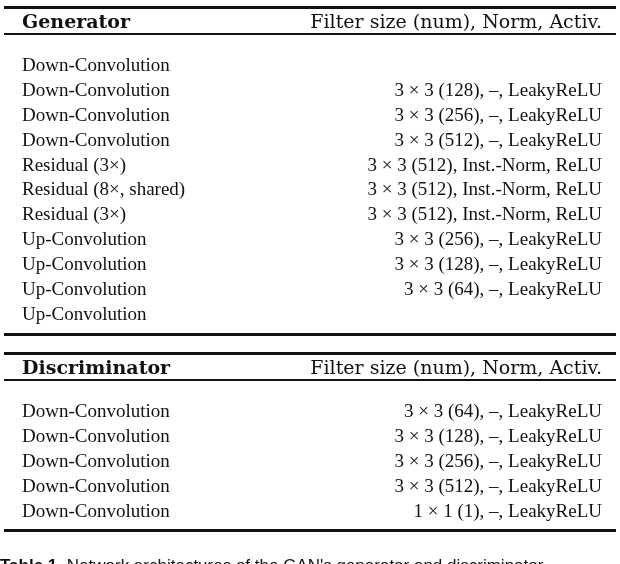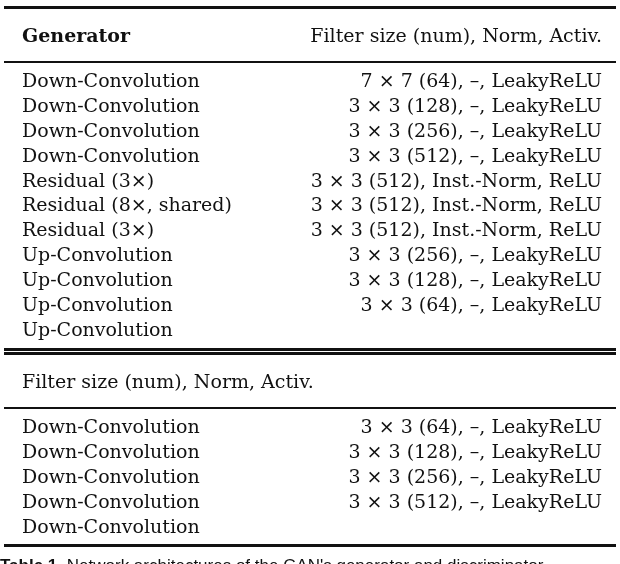--- a/index.html
+++ b/index.html
@@ -2,23 +2,23 @@
 <html><head>
   <meta charset="utf-8">
   <style>
     html, body { margin: 0; padding: 0; background: #ffffff; }
     body { width: 620px; height: 564px; position: relative; overflow: hidden;
            font-family: "DejaVu Serif", "Liberation Serif", serif; color: #111; }
     .tbl { position: absolute; left: 4px; width: 612px; }
     .rule-thick { height: 3px; background: #111; }
     .rule-thin { height: 2px; background: #111; }
     .hdr { display: flex; justify-content: space-between; align-items: center;
-           height: 52px; padding: 0 14px 0 18px; font-size: 19px; }
+           height: 24px; padding: 0 14px 0 18px; font-size: 19px; }
     .hdr .name { font-weight: bold; }
-    .body { padding: 5px 14px 6px 18px; }
+    .body { padding: 18px 14px 6px 18px; font-family: Liberation Serif, serif; }
     .row { display: flex; justify-content: space-between; height: 24.9px;
            line-height: 24.9px; font-size: 19px; white-space: nowrap; }
     #gen { top: 6px; }
     #disc { top: 352px; }
     .caption { position: absolute; left: 0; top: 556px; font-size: 17px;
                font-family: "Liberation Sans", sans-serif; white-space: nowrap; }
     .caption b { font-weight: bold; }
   </style>
 </head>
 <body>
@@ -26,21 +26,20 @@
 <div class="tbl" id="gen">
   <div class="rule-thick"></div>
   <div class="hdr">
     <span class="name">Generator</span>
     <span>Filter size (num), Norm, Activ.</span>
   </div>
   <div class="rule-thin"></div>
   <div class="body">
     <div class="row">
         <span>Down-Convolution</span>
-        <span>7 × 7 (64), –, LeakyReLU</span>
       </div>
     <div class="row">
         <span>Down-Convolution</span>
         <span>3 × 3 (128), –, LeakyReLU</span>
       </div>
     <div class="row">
         <span>Down-Convolution</span>
         <span>3 × 3 (256), –, LeakyReLU</span>
       </div>
     <div class="row">
@@ -74,20 +73,21 @@
     <div class="row">
         <span>Up-Convolution</span>
       </div>
   </div>
   <div class="rule-thick"></div>
 </div>
 
 <div class="tbl" id="disc">
   <div class="rule-thick"></div>
   <div class="hdr">
+    <span class="name">Discriminator</span>
     <span>Filter size (num), Norm, Activ.</span>
   </div>
   <div class="rule-thin"></div>
   <div class="body">
     <div class="row">
         <span>Down-Convolution</span>
         <span>3 × 3 (64), –, LeakyReLU</span>
       </div>
     <div class="row">
         <span>Down-Convolution</span>
@@ -96,20 +96,21 @@
     <div class="row">
         <span>Down-Convolution</span>
         <span>3 × 3 (256), –, LeakyReLU</span>
       </div>
     <div class="row">
         <span>Down-Convolution</span>
         <span>3 × 3 (512), –, LeakyReLU</span>
       </div>
     <div class="row">
         <span>Down-Convolution</span>
+        <span>1 × 1 (1), –, LeakyReLU</span>
       </div>
   </div>
   <div class="rule-thick"></div>
 </div>
 
 <div class="caption">
   <b>Table 1.</b>
   <span>Network architectures of the GAN's generator and discriminator</span>
 </div>
 

